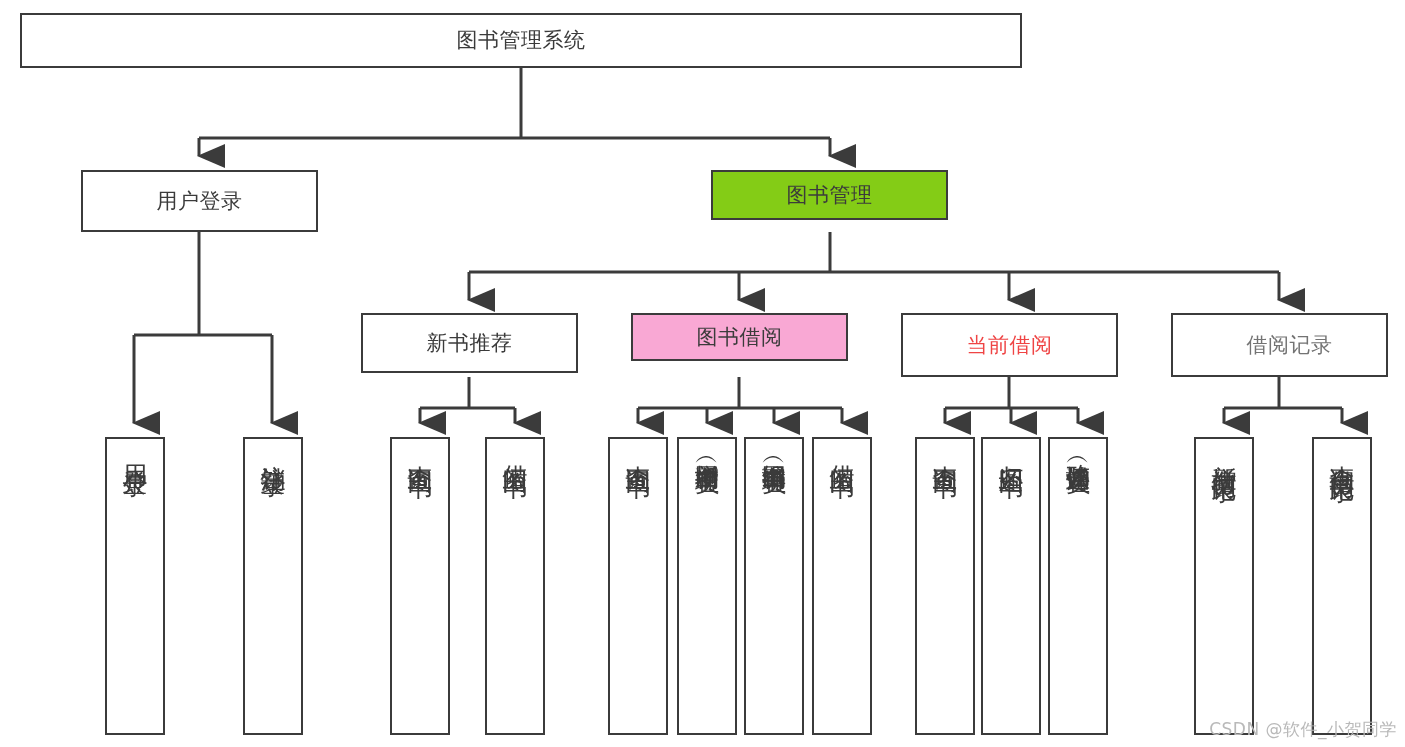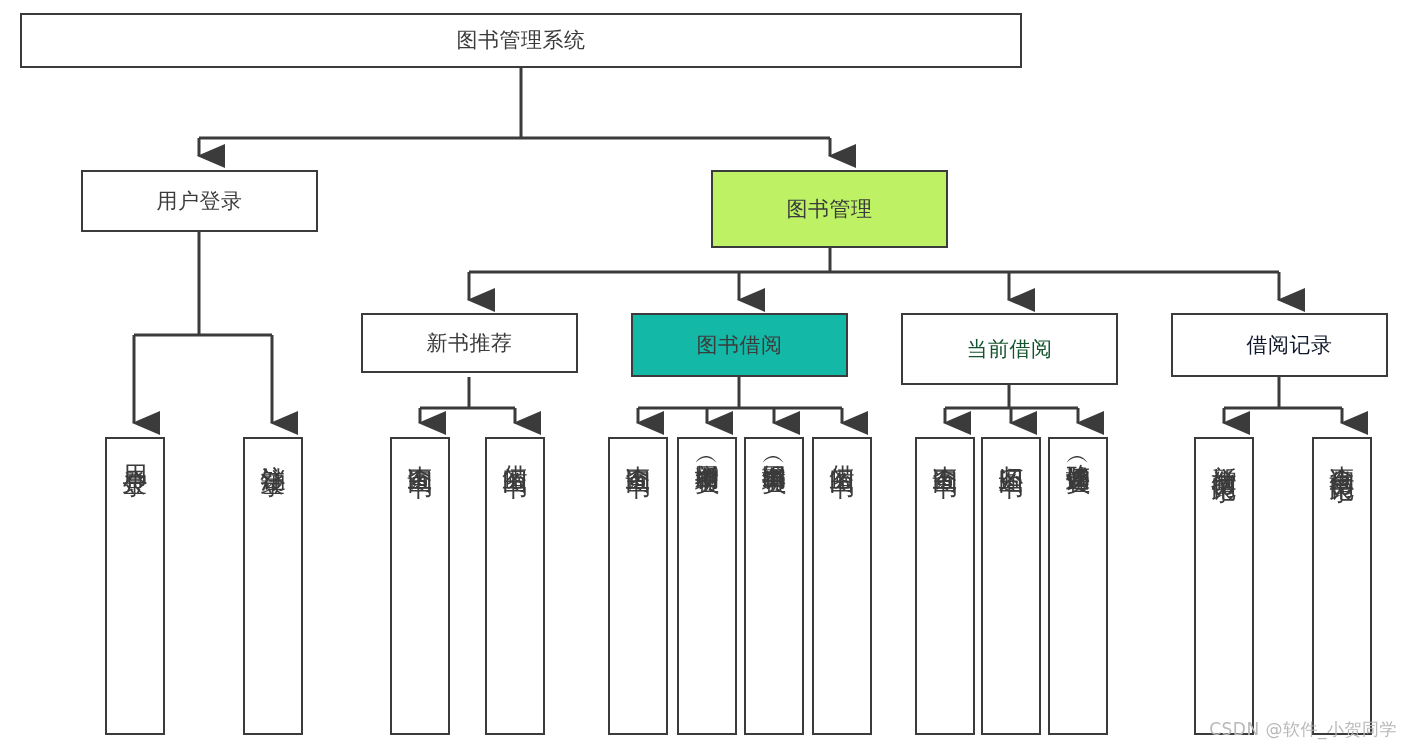--- a/index.html
+++ b/index.html
@@ -137,34 +137,34 @@
     </g>
   </svg>
 
   <div class="node horiz" style="left: 20px; top: 13px; width: 1002px; height: 55px; border-color: rgb(59, 59, 59); background: rgb(255, 255, 255); color: rgb(59, 59, 59);">
     <span class="label">图书管理系统</span>
   </div>
 
   <div class="node horiz" style="left: 81px; top: 170px; width: 237px; height: 62px; border-color: rgb(59, 59, 59); background: rgb(255, 255, 255); color: rgb(59, 59, 59);">
     <span class="label">用户登录</span>
   </div>
-  <div class="node horiz" style="left: 711px; top: 170px; width: 237px; height: 78px; border-color: rgb(59, 59, 59); background: #bef264; color: rgb(59, 59, 59);">
+  <div class="node horiz" style="left: 711px; top: 170px; width: 237px; height: 50px; border-color: rgb(59, 59, 59); background: #84cc16; color: rgb(59, 59, 59);">
     <span class="label">图书管理</span>
   </div>
 
   <div class="node horiz" style="left: 361px; top: 313px; width: 217px; height: 60px; border-color: rgb(59, 59, 59); background: rgb(255, 255, 255); color: rgb(59, 59, 59);">
     <span class="label">新书推荐</span>
   </div>
-  <div class="node horiz" style="left: 631px; top: 313px; width: 217px; height: 64px; border-color: rgb(59, 59, 59); background: #14b8a6; color: rgb(59, 59, 59);">
+  <div class="node horiz" style="left: 631px; top: 313px; width: 217px; height: 48px; border-color: rgb(59, 59, 59); background: #f9a8d4; color: rgb(59, 59, 59);">
     <span class="label">图书借阅</span>
   </div>
-  <div class="node horiz" style="left: 901px; top: 313px; width: 217px; height: 72px; border-color: rgb(59, 59, 59); background: rgb(255, 255, 255); color: #14532d;">
+  <div class="node horiz" style="left: 901px; top: 313px; width: 217px; height: 64px; border-color: rgb(59, 59, 59); background: rgb(255, 255, 255); color: #ef4444;">
     <span class="label">当前借阅</span>
   </div>
-  <div class="node horiz" style="left: 1171px; top: 313px; width: 217px; height: 64px; border-color: rgb(59, 59, 59); background: rgb(255, 255, 255); color: #0f172a; padding-left: 20px;">
+  <div class="node horiz" style="left: 1171px; top: 313px; width: 217px; height: 64px; border-color: rgb(59, 59, 59); background: rgb(255, 255, 255); color: #737373; padding-left: 20px;">
     <span class="label">借阅记录</span>
   </div>
 
   <div class="node vert" style="left: 105px; top: 437px; width: 60px; height: 298px; border-color: rgb(59, 59, 59); background: rgb(255, 255, 255); color: rgb(59, 59, 59);">
     <span class="label">用户登录</span>
   </div>
   <div class="node vert" style="left: 243px; top: 437px; width: 60px; height: 298px; border-color: rgb(59, 59, 59); background: rgb(255, 255, 255); color: rgb(59, 59, 59);">
     <span class="label">注销登录</span>
   </div>
   <div class="node vert" style="left: 390px; top: 437px; width: 60px; height: 298px; border-color: rgb(59, 59, 59); background: rgb(255, 255, 255); color: rgb(59, 59, 59);">

